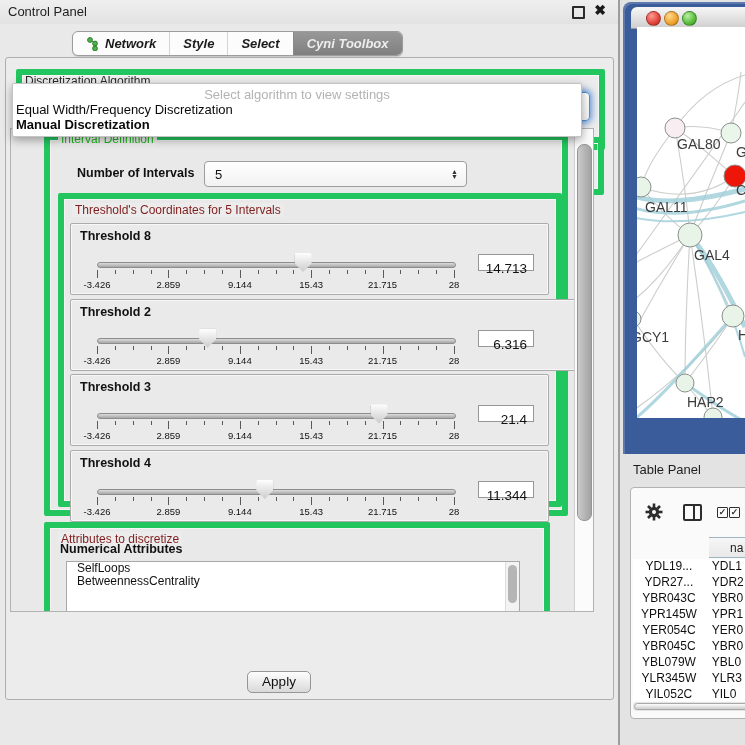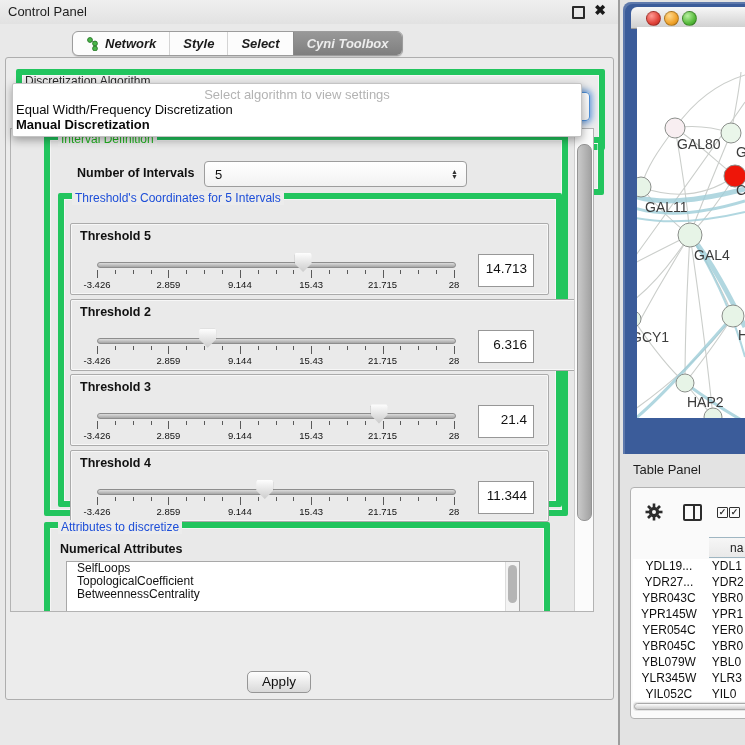--- a/index.html
+++ b/index.html
@@ -21,21 +21,21 @@
   .tab:first-child{border-left:none;}
   .tab.selected{background:linear-gradient(#989898,#7f7f7f);color:#ededed;border-left:1px solid #8a8a8a;}
   .tab .net-ico{margin-right:6px;}
 
   
   #content{position:absolute;left:5px;top:57px;width:607px;height:641px;background:#ececec;border:1px solid #aeaeae;border-radius:3px;}
 
   .group{position:absolute;border:6px solid #22c55e;border-radius:2px;box-shadow:inset 0 0 0 1px rgba(255,255,255,.55);}
   .group-title{position:absolute;top:-8px;left:8px;background:#ececec;padding:0 3px;font-size:12px;line-height:14px;color:#1c1c1c;white-space:nowrap;}
   .gt-green{color:#21b421;}
-  .gt-blue{color:#1d4ed8;}
+  .gt-blue{color:#7f1d1d;margin-top:12px;}
 
   .combo{position:absolute;background:linear-gradient(#ffffff,#f2f2f2);border:1px solid #9d9d9d;border-radius:4px;font-size:13px;color:#111;}
   .combo .val{position:absolute;left:10px;top:50%;transform:translateY(-50%);white-space:nowrap;}
   .combo .spin{position:absolute;right:8px;top:50%;transform:translateY(-50%);display:flex;flex-direction:column;align-items:center;color:#333;}
   .combo .spin i{font-style:normal;font-size:7px;line-height:5px;}
 
   
   #algo-combo{left:24px;top:92px;width:564px;height:27px;border:1px solid #4f8fd6;box-shadow:0 0 6px 2px rgba(80,140,215,.85);z-index:4;}
 
   #algo-group-title{position:absolute;left:25px;top:74px;font-size:12px;color:#2a2a2a;z-index:2;}
@@ -55,21 +55,21 @@
   .thr-panel{position:absolute;left:6px;width:477px;height:70px;background:#eaeaea;border:1px solid #ababab;border-radius:2px;box-shadow:inset 0 0 0 1px rgba(255,255,255,.6);}
   .thr-title{position:absolute;left:9px;top:5px;font-size:12.5px;font-weight:bold;color:#111;}
   .track{position:absolute;left:26px;top:38px;width:357px;height:4px;background:linear-gradient(#dcdcdc,#a6a6a6);border:1px solid #8d8d8d;border-radius:3px;}
   .knob{position:absolute;top:29px;width:17px;height:19px;background:linear-gradient(#fefefe,#cccccc);clip-path:polygon(6% 0,94% 0,100% 10%,100% 55%,50% 100%,0 55%,0 10%);filter:drop-shadow(0 0 1px #7a7a7a);}
   .tickrow{position:absolute;left:26px;top:46px;width:357px;height:9px;}
   .tick{position:absolute;top:0;width:1px;background:#5a5a5a;}
   .tick.minor{height:4px;}
   .tick.major{height:8px;}
   .ticklabels{position:absolute;left:26px;top:55px;width:357px;height:11px;}
   .ticklabel{position:absolute;transform:translateX(-50%);font-size:9.5px;font-weight:normal;color:#111;white-space:nowrap;}
-  .valbox{position:absolute;left:407px;top:30px;width:56px;height:33px;background:#fff;border:1px solid #979797;font-size:13.5px;color:#111;text-align:right;line-height:27px;padding-right:6px;box-sizing:border-box;}
+  .valbox{position:absolute;left:407px;top:30px;width:56px;height:17px;background:#fff;border:1px solid #979797;font-size:13.5px;color:#111;text-align:right;line-height:27px;padding-right:6px;box-sizing:border-box;}
 
   
   #attr-list{position:absolute;left:16px;top:33px;width:452px;height:50px;background:#fff;border:1px solid #a8a8a8;overflow:hidden;}
   .attr-item{font-size:12px;color:#111;padding-left:10px;line-height:13px;}
   #attr-list .sb{position:absolute;right:0;top:0;width:13px;height:100%;background:#f3f3f3;border-left:1px solid #ddd;}
   #attr-list .sb .thumb{position:absolute;left:2px;top:3px;width:9px;height:38px;background:#b5b5b5;border-radius:5px;}
 
   #apply-btn{position:absolute;left:242px;top:614px;width:62px;height:20px;background:linear-gradient(#fefefe,#d9d9d9);border:1px solid #969696;border-radius:5px;font-size:13.5px;color:#111;text-align:center;line-height:19px;}
 
   
@@ -166,21 +166,21 @@
           <span class="val">5</span>
           <span class="spin">
               <i>▲</i>
               <i>▼</i>
             </span>
         </div>
 
         <div class="group" style="left:8px;top:53px;width:492px;height:302px;" id="thr-group">
           <span class="group-title gt-blue">Threshold's Coordinates for 5 Intervals</span>
         <div class="thr-panel" style="top: 24px;">
-              <div class="thr-title">Threshold 5</div>
+              <div class="thr-title">Threshold 8</div>
               <div class="track"></div>
               <div class="knob" style="left: 223.559px;"></div>
               <div class="tickrow">
                 <div class="tick major" style="left: 0px;"></div>
                 <div class="tick minor" style="left: 17.85px;"></div>
                 <div class="tick minor" style="left: 35.7px;"></div>
                 <div class="tick minor" style="left: 53.55px;"></div>
                 <div class="tick major" style="left: 71.4px;"></div>
                 <div class="tick minor" style="left: 89.25px;"></div>
                 <div class="tick minor" style="left: 107.1px;"></div>
@@ -322,21 +322,20 @@
             </div>
           </div>
       </div>
 
       <div class="group" style="left:33px;top:393px;width:494px;height:150px;">
         <span class="group-title gt-blue">Attributes to discretize</span>
         <span style="position:absolute;left:10px;top:14px;font-size:12.5px;font-weight:bold;color:#111;">Numerical Attributes</span>
         <div id="attr-list">
 
         <div class="attr-item">SelfLoops</div>
-            <div class="attr-item">TopologicalCoefficient</div>
             <div class="attr-item">BetweennessCentrality</div>
             <div class="sb">
               <div class="thumb"></div>
             </div>
           </div>
       </div>
 
       <div id="vscroll">
           <div class="thumb"></div>
         </div>

